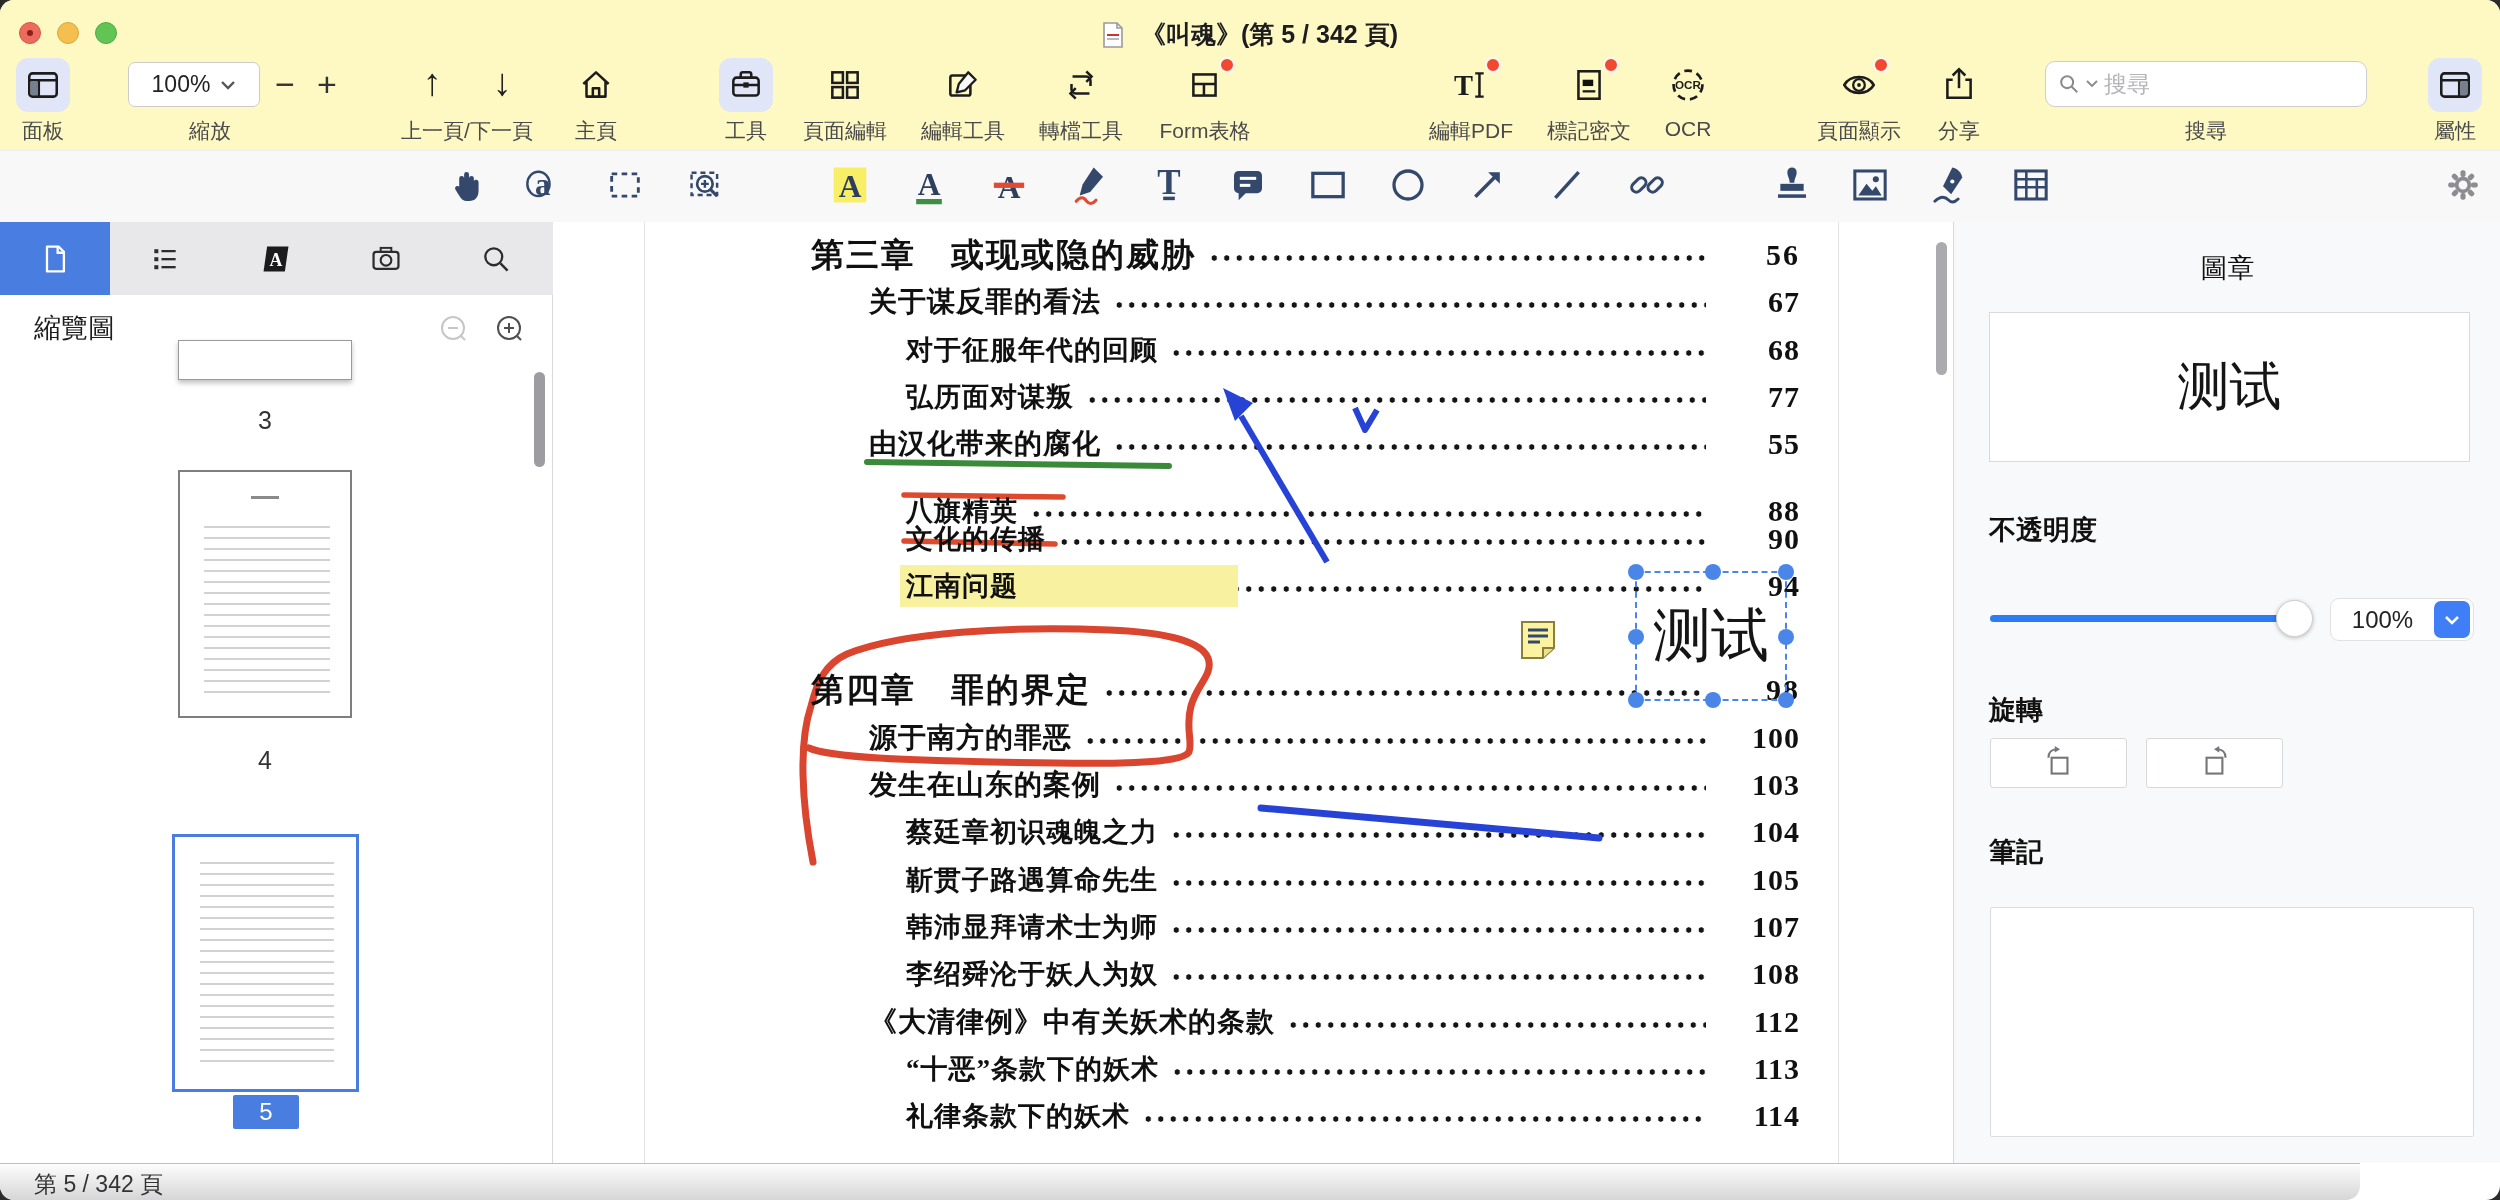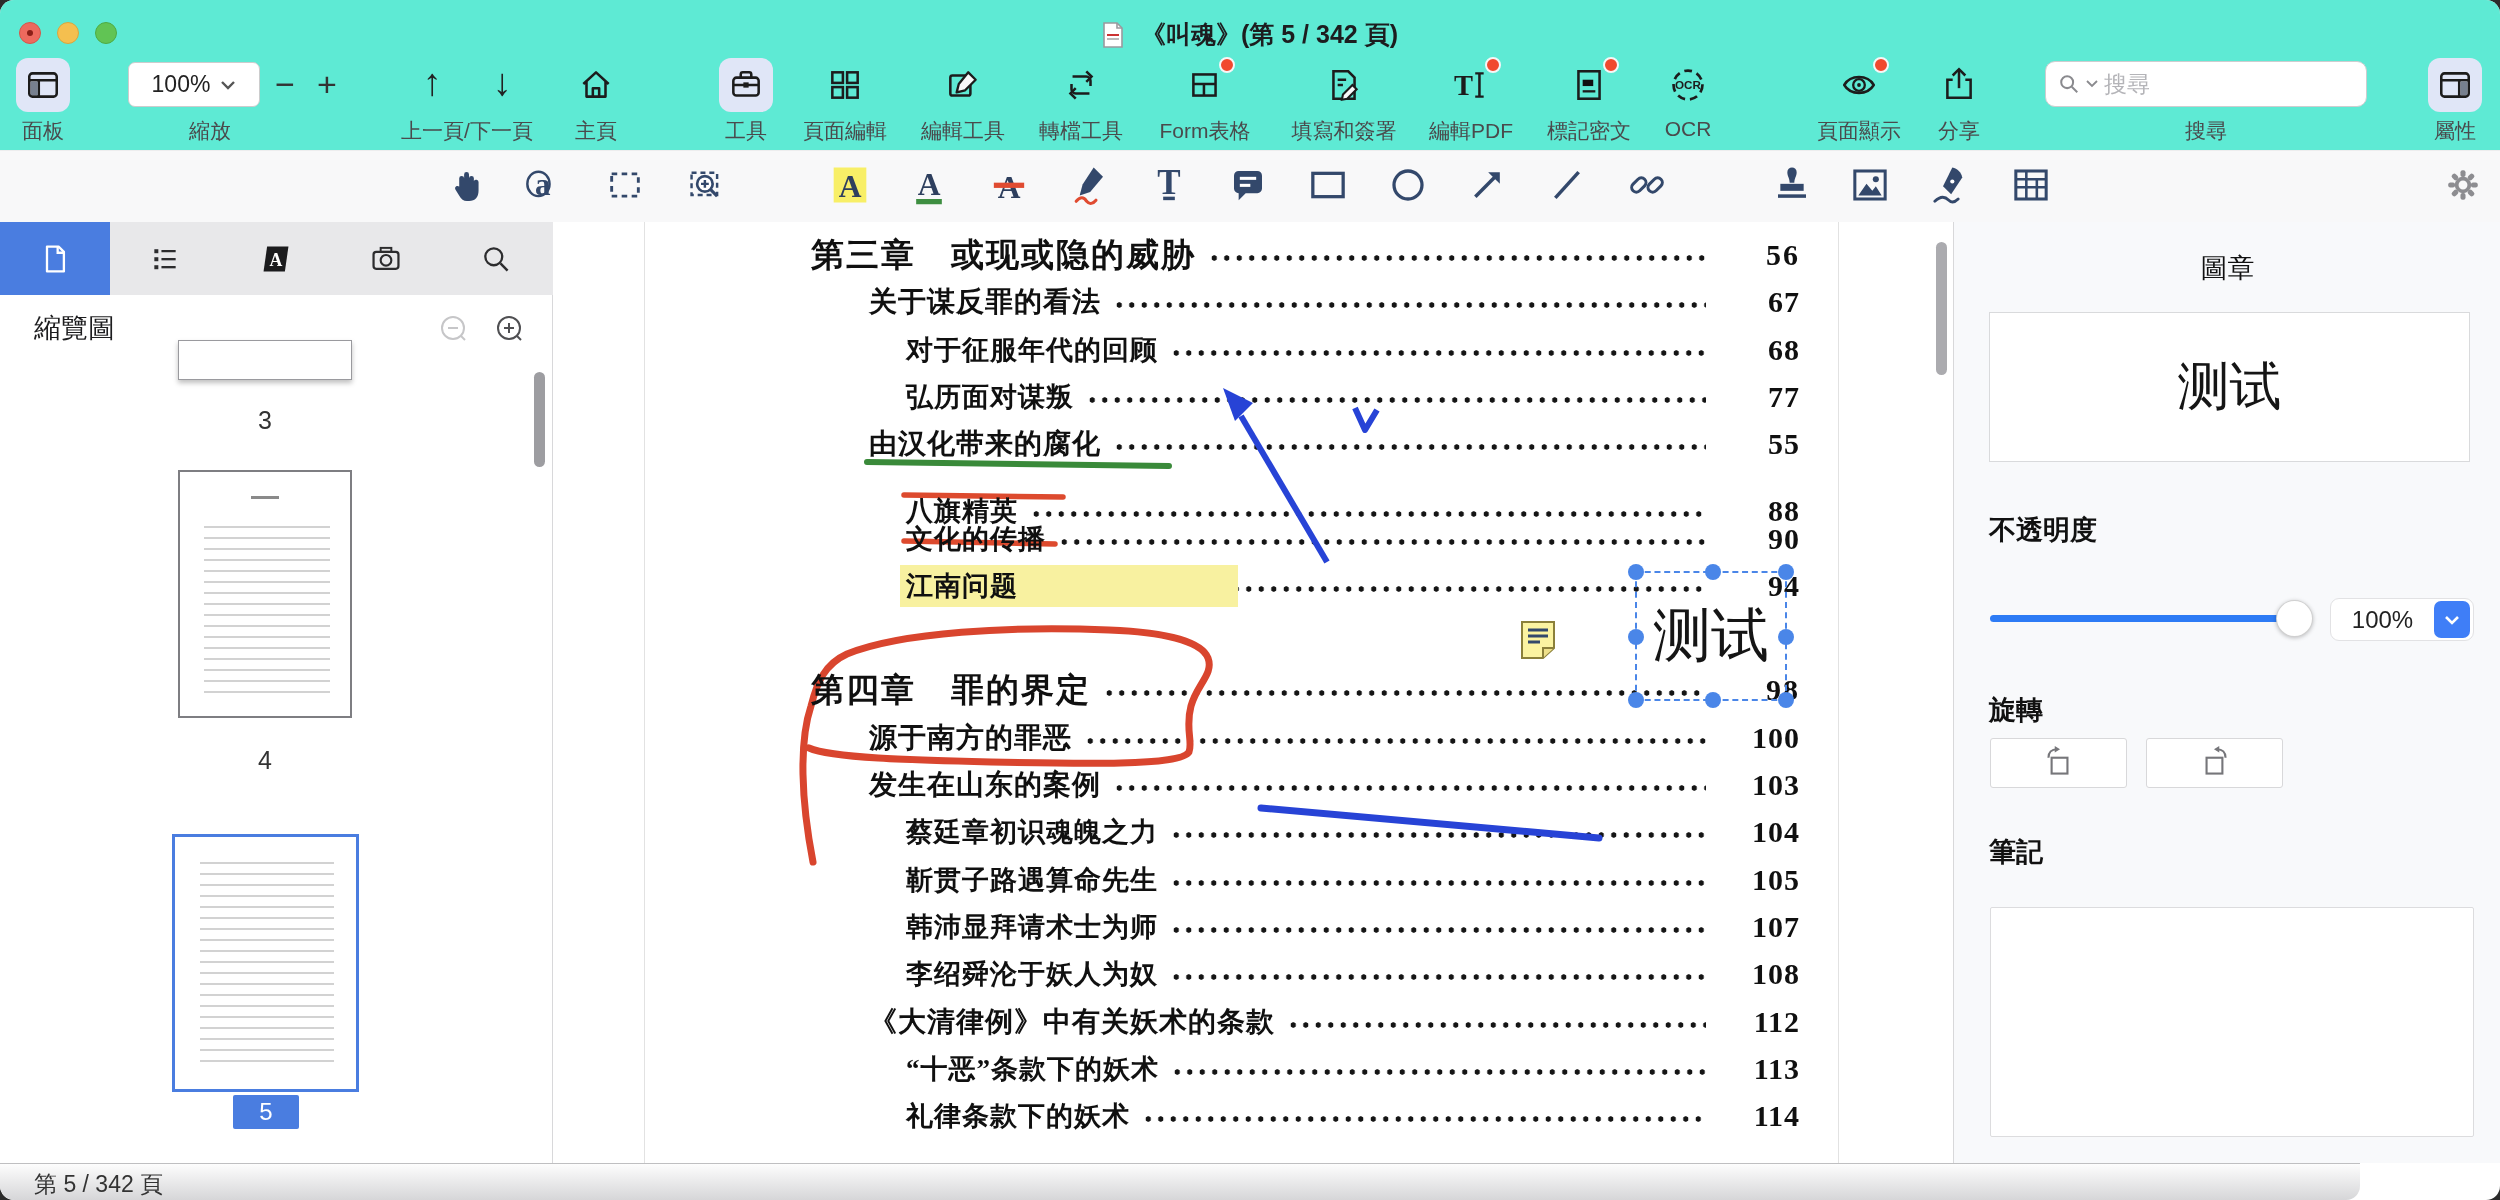--- a/index.html
+++ b/index.html
@@ -2,21 +2,21 @@
 <html><head>
 <meta charset="utf-8">
 <style>
   * { margin:0; padding:0; box-sizing:border-box; }
   html,body { background:#2b2b2b; }
   body { font-family:"Liberation Sans","DejaVu Sans",sans-serif; }
   .app { position:relative; width:2500px; height:1200px; background:#fff; border-radius:14px; overflow:hidden; }
   .abs { position:absolute; }
 
   
-  .chrome { position:absolute; left:0; top:0; width:2500px; height:222px; background:#5eead4; border-bottom:1px solid #d2d2d4; }
+  .chrome { position:absolute; left:0; top:0; width:2500px; height:222px; background:#fef9c3; border-bottom:1px solid #d2d2d4; }
   .chrome-row2line { position:absolute; left:0; top:150px; width:2500px; height:72px; background:#f8f8f9; border-top:1px solid #ededee; }
   .tl { position:absolute; top:22px; width:22px; height:22px; border-radius:50%; }
   .tl-red { left:19px; background:#ed6a5e; border:1px solid #d5554a; }
   .tl-red::after { content:""; position:absolute; left:7px; top:7px; width:6px; height:6px; border-radius:50%; background:#8c1f17; }
   .tl-yellow { left:57px; background:#f5bf4f; border:1px solid #d9a63e; }
   .tl-green { left:95px; background:#61c454; border:1px solid #4eab43; }
   .win-title { position:absolute; top:18px; left:0; width:2500px; text-align:center; font-size:25px; font-weight:bold; color:#1d1d1f; }
   .win-title svg { vertical-align:-5px; margin-right:10px; }
 
   .tb1 { position:absolute; top:58px; display:flex; flex-direction:column; align-items:center; gap:5px; }
@@ -189,30 +189,20 @@
       <div class="ticon">
           <span class="dot"></span>
           <svg width="38" height="38" viewBox="0 0 36 36">
             <rect x="7" y="8" width="21" height="20" fill="none" stroke="#1c1c1c" stroke-width="2.4"></rect>
             <path d="M7 17h21M17 17v11" fill="none" stroke="#1c1c1c" stroke-width="2.4"></path>
           </svg>
         </div>
       <div class="tlabel">Form表格</div>
     </div>
 
-    <div class="tb1" style="left:1274px;width:140px">
-      <div class="ticon">
-          <svg width="38" height="38" viewBox="0 0 36 36">
-            <path d="M8 5h14l6 6v20H8z" fill="none" stroke="#1c1c1c" stroke-width="2.4"></path>
-            <path d="M12 13h8M12 18h5" stroke="#1c1c1c" stroke-width="2.2"></path>
-            <path d="M17 27l9-9 4 4-9 9-5 1z" fill="#f8f8f9" stroke="#1c1c1c" stroke-width="2"></path>
-          </svg>
-        </div>
-      <div class="tlabel">填寫和簽署</div>
-    </div>
 
     <div class="tb1" style="left:1416px;width:110px">
       <div class="ticon">
           <span class="dot"></span>
           <svg width="38" height="38" viewBox="0 0 36 36">
             <text x="11" y="27" font-family="Liberation Serif,serif" font-size="27" font-weight="bold" fill="#1c1c1c" text-anchor="middle">T</text>
             <line x1="26" y1="7" x2="26" y2="29" stroke="#1c1c1c" stroke-width="2.4"></line>
             <path d="M22 7h8M22 29h8" stroke="#1c1c1c" stroke-width="2"></path>
           </svg>
         </div>

